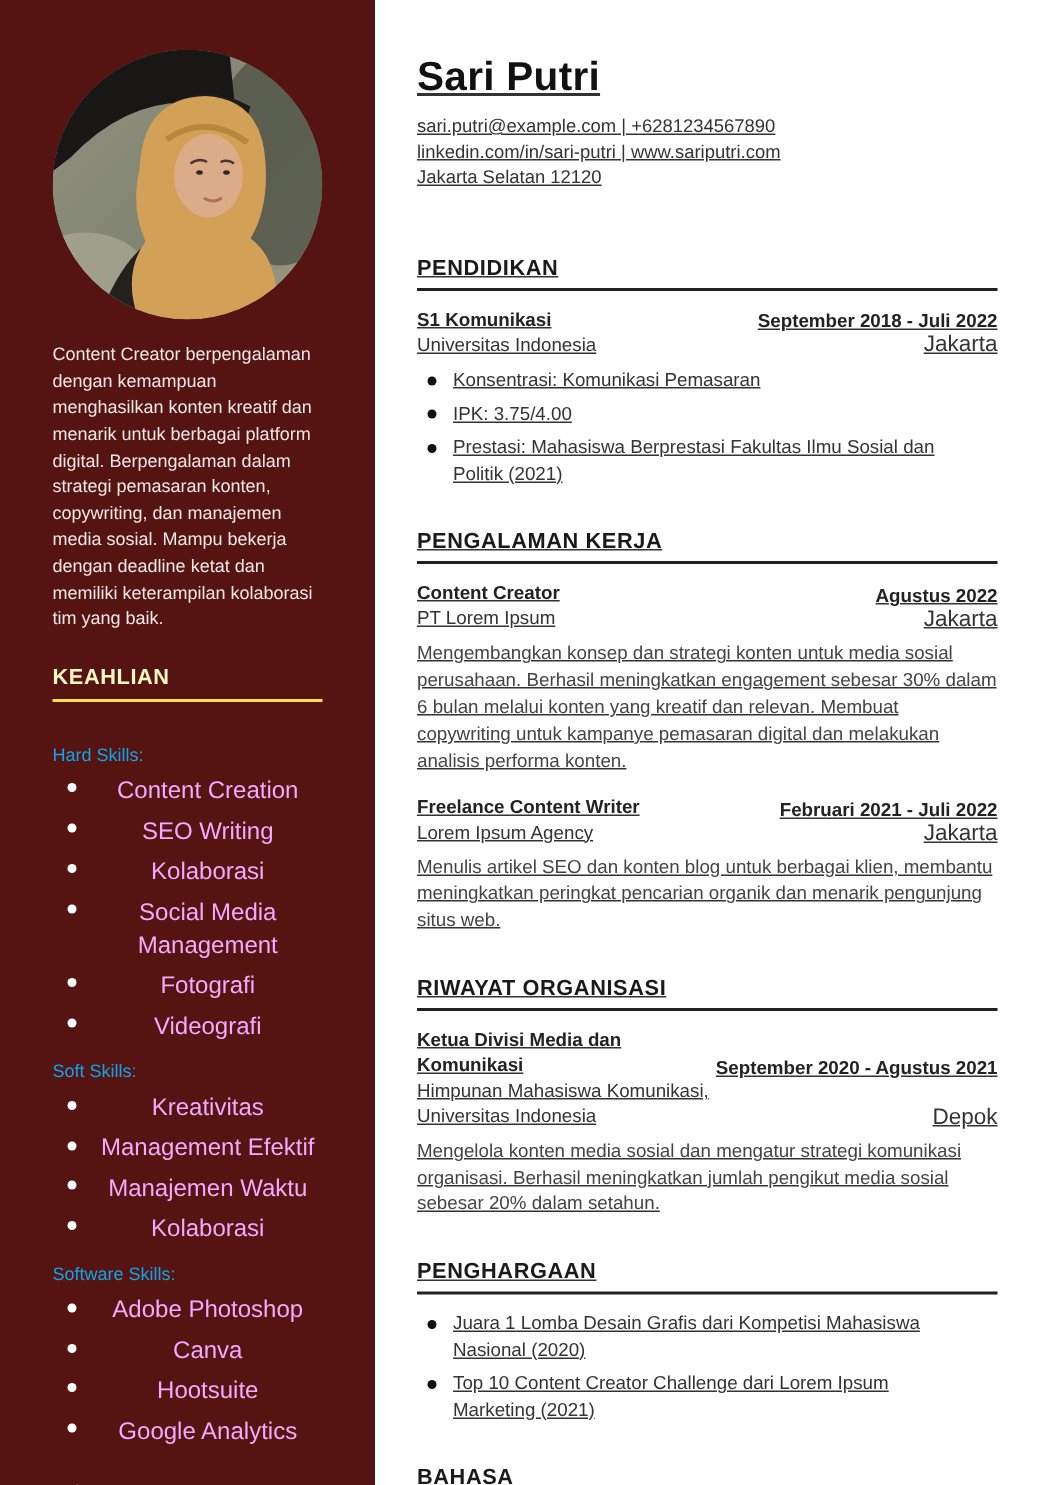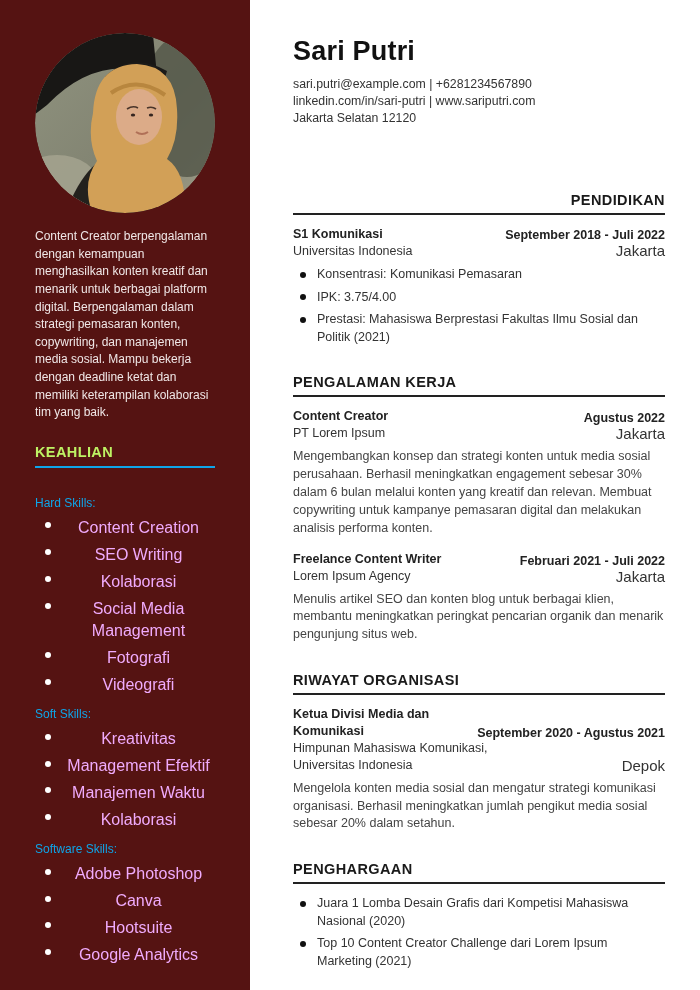--- a/index.html
+++ b/index.html
@@ -24,56 +24,56 @@
     overflow: hidden; display: block;
   }
   .photo svg { display: block; }
   .summary {
     margin: 15px 0 0 0;
     font-size: 12px; line-height: 1.47;
     color: #f0e7e7;
   }
   .side-h {
     font-size: 14.5px; font-weight: bold; letter-spacing: .4px;
-    color: #bef264;
-    border-bottom: 2px solid #0ea5e9;
+    color: #fef9c3;
+    border-bottom: 2px solid #fde047;
     padding-bottom: 6px;
     margin: 22px 0 28px 0;
   }
   .group-label { font-size: 12px; margin: 11px 0 7px 0; color: #0ea5e9; }
   .s-list { list-style: none; margin: 0; padding: 0; }
   .s-item {
     position: relative; padding-left: 27px;
     font-size: 16px; line-height: 1.4; margin-bottom: 4.5px;
     color: #f0abfc;
     text-align: center;
   }
   .s-item::before {
     content: ""; position: absolute; left: 10px; top: 5.5px;
     width: 6px; height: 6px; border-radius: 50%; background: #ffffff;
   }
   .hobby-value { font-size: 12px; margin-top: 12px; color: #f5eded; }
 
   
-  main { flex: 1; padding: 36px 35px 0 43px; }
+  main { flex: 1; padding: 36px 35px 0 28px; text-decoration: underline; }
   .name {
     margin: 0 0 9px 0;
     font-size: 27px; font-weight: bold; color: #111;
     letter-spacing: .2px;
   }
   .contact-line { font-size: 12.3px; line-height: 1.37; color: #333; }
 
   .sec-h {
     font-size: 14.5px; font-weight: bold; color: #1a1a1a;
     letter-spacing: .4px;
     border-bottom: 2px solid #222;
     padding-bottom: 5px;
     margin: 28px 0 11px 0;
   }
-  .sec-h.first { margin-top: 65px; text-align: right; }
+  .sec-h.first { margin-top: 44px; }
 
   .row { display: flex; justify-content: space-between; align-items: flex-end; }
   .etitle { font-weight: bold; font-size: 12.5px; color: #222; line-height: 1.35; }
   .edate  { font-weight: bold; font-size: 12.5px; color: #222; white-space: nowrap; text-align: right; }
   .eorg   { font-size: 12.5px; color: #333; line-height: 1.35; }
   .eloc   { font-size: 15px; color: #333; text-align: right; white-space: nowrap; }
   .narrow  { max-width: 180px; }
   .narrow2 { max-width: 218px; }
   .desc {
     font-size: 12.5px; color: #444; line-height: 1.43;

